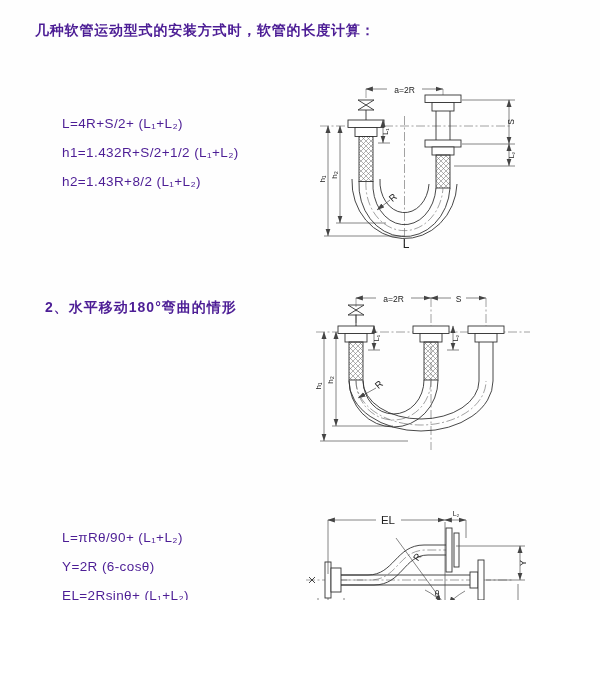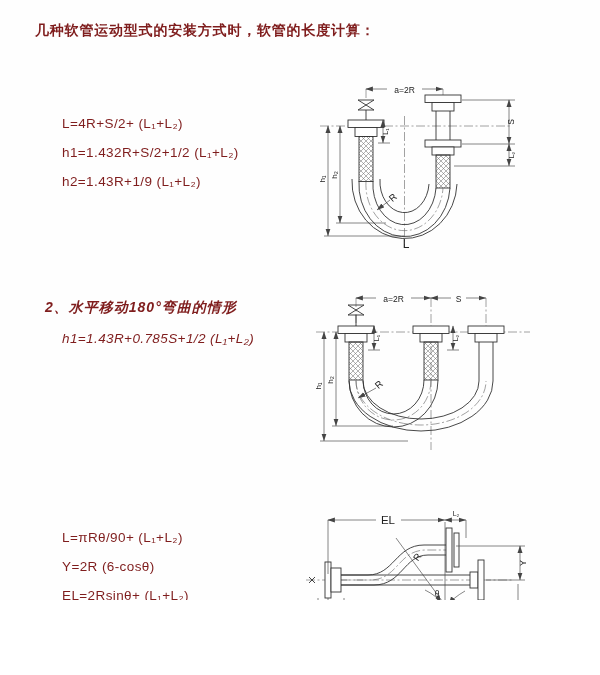--- a/index.html
+++ b/index.html
@@ -1,18 +1,18 @@
 <!DOCTYPE html>
 <html><head>
 <meta charset="utf-8">
 <style>
   html,body{margin:0;padding:0;background:#fff;}
   .page{
     position:relative;width:600px;height:600px;background:#fefefe;overflow:hidden;
-    font-family:"Liberation Sans","DejaVu Sans",sans-serif;color:#7f1d1d;
+    font-family:"Liberation Sans","DejaVu Sans",sans-serif;color:#4c1d95;
   }
   .title{position:absolute;left:35px;top:22px;font-size:14px;font-weight:bold;letter-spacing:.8px;}
   .section{position:absolute;left:45px;}
   .sec-heading{font-size:14px;font-weight:bold;letter-spacing:1px;white-space:nowrap;}
   .formulas{margin:7px 0 0 17px;font-size:13.5px;letter-spacing:.4px;}
   .formula{line-height:29px;white-space:nowrap;}
   .diagram{position:absolute;}
   svg{display:block;}
   .hose{stroke:#333;stroke-width:.9;fill:none;}
   .hose rect{fill:#fefefe;}
@@ -27,21 +27,21 @@
 <body>
 
 <div class="page">
 
   <div class="title">几种软管运动型式的安装方式时，软管的长度计算：</div>
 
   <div class="section" style="top:102px;">
     <div class="formulas">
       <div class="formula">L=4R+S/2+ (L₁+L₂)</div>
       <div class="formula">h1=1.432R+S/2+1/2 (L₁+L₂)</div>
-      <div class="formula">h2=1.43R+1/9 (L₁+L₂)</div>
+      <div class="formula">h2=1.43R+8/2 (L₁+L₂)</div>
     </div>
   </div>
 
   <div class="diagram" style="left:306px;top:76px;">
   <svg width="218" height="178" viewBox="0 0 218 178">
     <defs>
       <marker id="ae1" markerWidth="9" markerHeight="6" refX="7.4" refY="3" orient="auto" markerUnits="userSpaceOnUse">
             <path d="M0,.5 L7.5,3 L0,5.5 Z" fill="#444"></path>
           </marker>
       <marker id="as1" markerWidth="9" markerHeight="6" refX=".6" refY="3" orient="auto" markerUnits="userSpaceOnUse">
@@ -103,24 +103,23 @@
       <line x1="72" y1="67" x2="84" y2="67"></line>
       <text class="dt" x="82" y="55.5" font-size="7" text-anchor="middle" transform="rotate(-90 82 55.5)">L₁</text>
 
       <line x1="84" y1="124" x2="71" y2="134" marker-end="url(#ae1)"></line>
       <text class="dt" x="89" y="124" font-size="9.5" text-anchor="middle" transform="rotate(-42 89 124)">R</text>
       <text class="dt" x="100" y="172" font-size="12" text-anchor="middle">L</text>
     </g>
   </svg>
   </div>
 
-  <div class="section" style="top:299px;font-style:italic;">
+  <div class="section" style="top:299px;">
     <div class="sec-heading">2、水平移动180°弯曲的情形</div>
     <div class="formulas">
-      <div class="formula">h1=1.43R+0.785S+1/2 (L₁+L₂)</div>
     </div>
   </div>
 
   <div class="diagram" style="left:308px;top:286px;">
   <svg width="230" height="172" viewBox="0 0 230 172">
     <defs>
       <marker id="ae2" markerWidth="9" markerHeight="6" refX="7.4" refY="3" orient="auto" markerUnits="userSpaceOnUse">
             <path d="M0,.5 L7.5,3 L0,5.5 Z" fill="#444"></path>
           </marker>
       <marker id="as2" markerWidth="9" markerHeight="6" refX=".6" refY="3" orient="auto" markerUnits="userSpaceOnUse">

